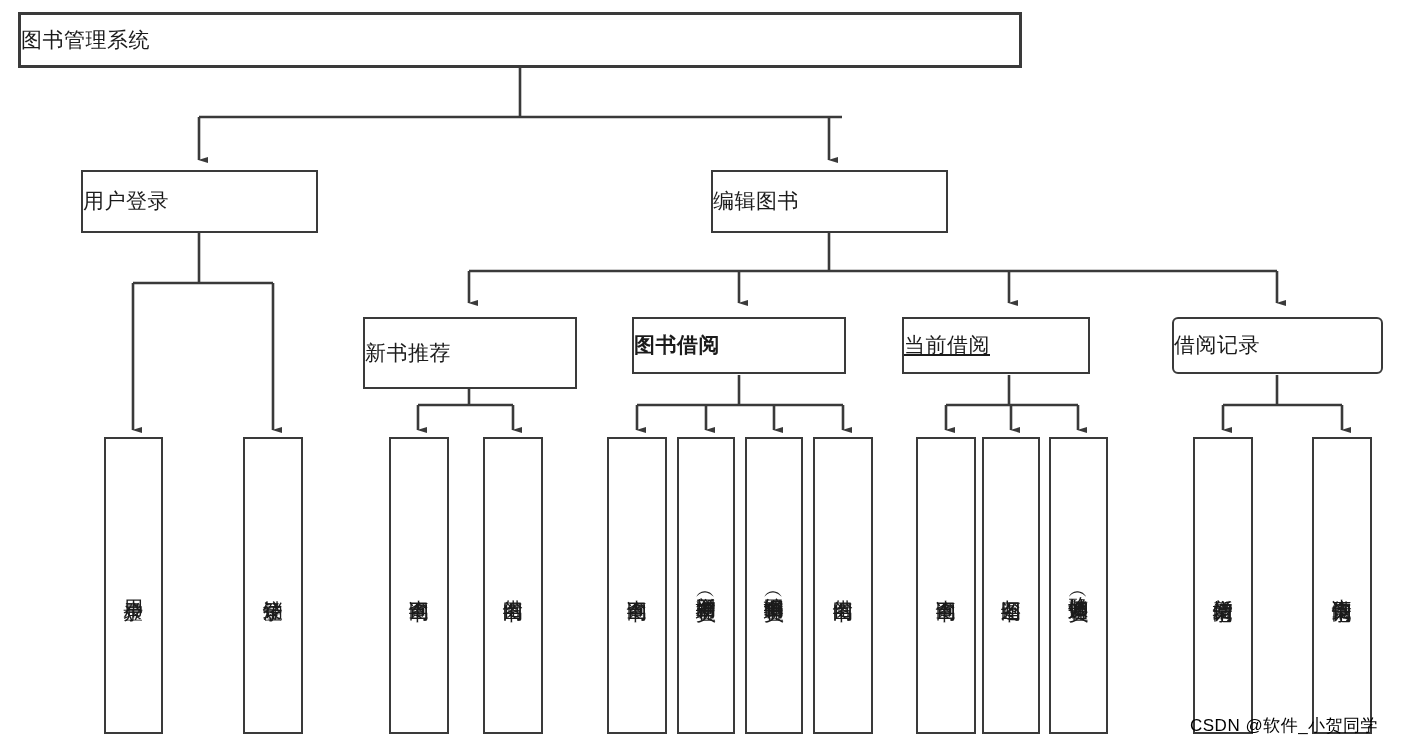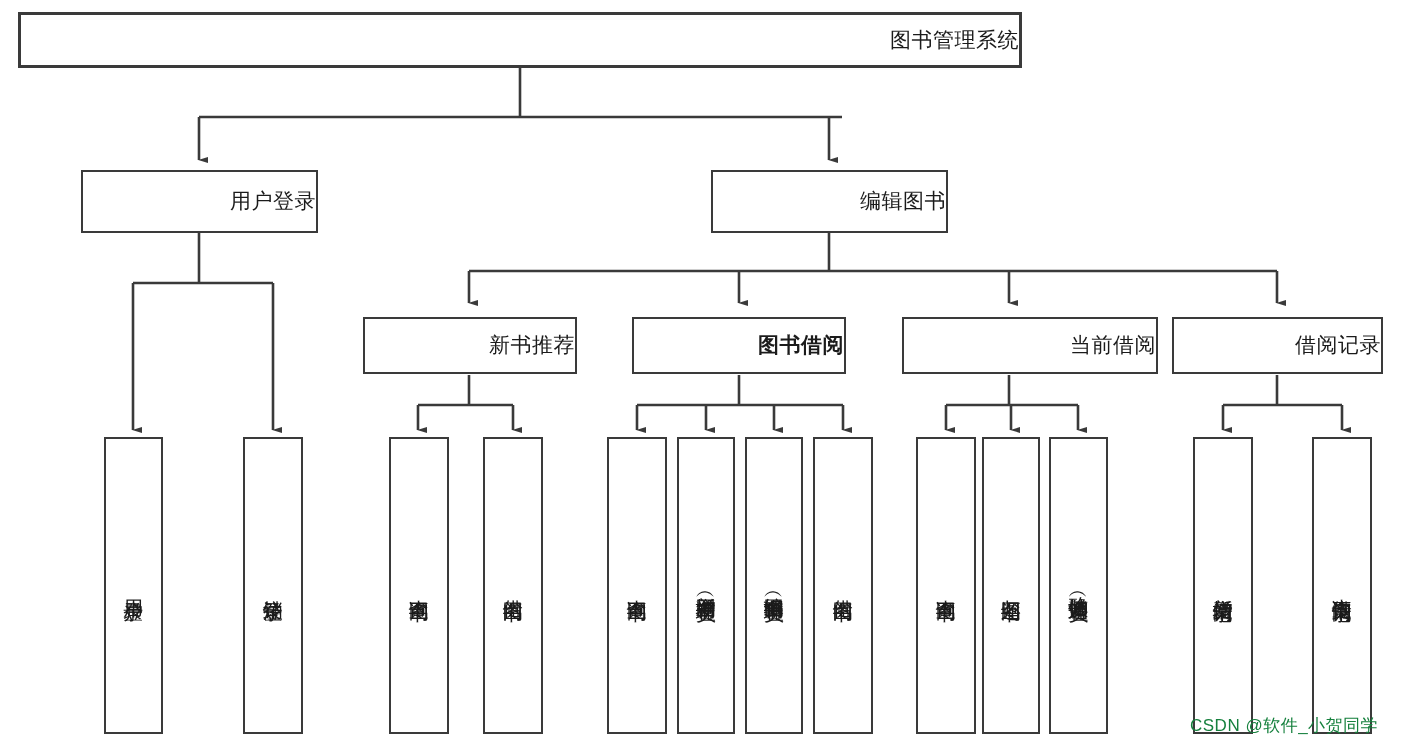--- a/index.html
+++ b/index.html
@@ -26,23 +26,22 @@
     height: 747px;
     pointer-events: none;
   }
   .node {
     position: absolute;
     box-sizing: border-box;
     background: #ffffff;
     border: 2px solid #3a3a3a;
     display: flex;
     align-items: center;
-    justify-content: flex-end;
+    justify-content: flex-start;
     color: #1b1b1b;
-    padding-left: 19px;
   }
   .node.root {
     border-width: 3px;
   }
   .node-label {
     font-size: 21px;
     line-height: 1.25;
     letter-spacing: 0.5px;
     white-space: nowrap;
   }
@@ -57,21 +56,21 @@
     white-space: normal;
     font-size: 20px;
     line-height: 1.42;
     letter-spacing: 1px;
     max-height: 100%;
     text-align: center;
   }
   .watermark {
     position: absolute;
     font-size: 17px;
-    color: #15803d;
+    color: #000000;
     white-space: nowrap;
     letter-spacing: 0.5px;
   }
 </style>
 </head>
 <body>
 
 <div id="canvas">
 
   <svg class="wires" viewBox="0 0 1405 747">
@@ -128,30 +127,30 @@
     <span class="node-label">图书管理系统</span>
   </div>
 
   <div class="node" style="left:81px; top:170px; width:237px; height:63px;">
     <span class="node-label">用户登录</span>
   </div>
   <div class="node" style="left:711px; top:170px; width:237px; height:63px;">
     <span class="node-label">编辑图书</span>
   </div>
 
-  <div class="node" style="left:363px; top:317px; width:214px; height:57px;font-family:Liberation Serif, serif;">
+  <div class="node" style="left:363px; top:317px; width:214px; height:72px;font-family:Liberation Serif, serif;">
     <span class="node-label">新书推荐</span>
   </div>
   <div class="node" style="left:632px; top:317px; width:214px; height:57px;font-weight:bold;">
     <span class="node-label">图书借阅</span>
   </div>
-  <div class="node" style="left:902px; top:317px; width:256px; height:57px;">
+  <div class="node" style="left:902px; top:317px; width:188px; height:57px;text-decoration:underline;">
     <span class="node-label">当前借阅</span>
   </div>
-  <div class="node" style="left:1172px; top:317px; width:211px; height:57px;">
+  <div class="node" style="left:1172px; top:317px; width:211px; height:57px;border-radius:6px;">
     <span class="node-label">借阅记录</span>
   </div>
 
   <div class="node leaf" style="left:104px; top:437px; width:59px; height:297px;">
     <span class="node-label">用户登录</span>
   </div>
   <div class="node leaf" style="left:243px; top:437px; width:60px; height:297px;">
     <span class="node-label">注销登录</span>
   </div>
 

